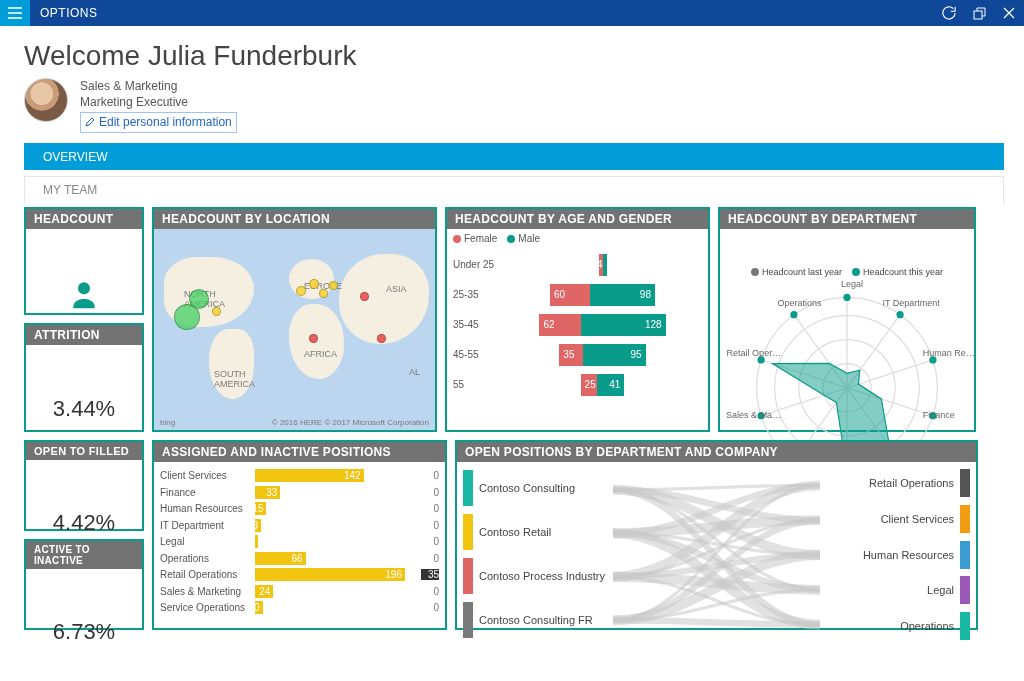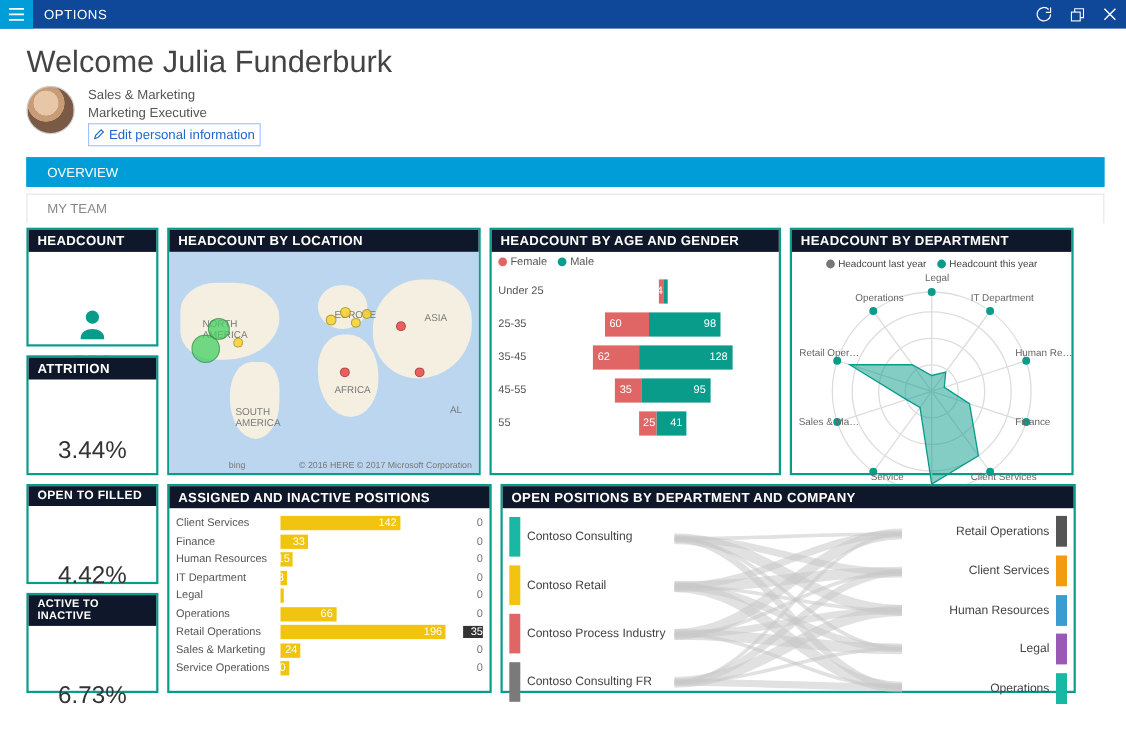--- a/index.html
+++ b/index.html
@@ -38,28 +38,28 @@
   .profile-meta div { font-size:12px; color:#555; line-height:1.35; padding-left:2px;}
   .edit-link { font-size:11px; margin-top:2px; }
   .edit-link a { color:#2266cc; text-decoration:none; border:1px solid #9cc3ff; padding:1px 4px; display:inline-flex; align-items:center; gap:4px;}
   .tabs { display:flex; gap:6px; margin-top:4px;flex-direction:column; }
   .tab { padding:6px 18px; font-size:12px; color:#888; border:1px solid #e5e5e5; border-bottom:none; cursor:pointer; font-weight:500; }
   .tab.active { background:#009dd9; color:#fff; border-color:#009dd9; }
 
   .dash { display:flex; flex-direction:column; gap:8px; margin-top:4px;}
   .row { display:flex; gap:8px; }
   .panel { border:2px solid #0a9c8a; background:#fff; position:relative; display:flex; flex-direction:column; }
-  .panel > .hdr { background:#0f172a; color:#fff; font-size:12px; font-weight:600; padding:3px 8px; letter-spacing:0.3px; }
+  .panel > .hdr { background:#737373; color:#fff; font-size:12px; font-weight:600; padding:3px 8px; letter-spacing:0.3px; }
   .panel .body { flex:1; padding:6px; position:relative; }
 
   
   .w-kpi { width:120px; }
   .w-map { width:285px; }
   .w-age { width:265px; }
-  .w-radar { width:258px; }
+  .w-radar { width:258px;gap:32px; }
   .h-row1 { height:225px; }
 
   
   .w-kpi2 { width:120px; }
   .w-assigned { width:295px; }
   .w-open { width:523px; }
   .h-row2 { height:190px; }
 
   .kpi-stack { display:flex; flex-direction:column; gap:8px; }
   .kpi-panel { height:calc((225px - 8px)/2); }
@@ -70,21 +70,21 @@
   .person-icon { color:#0a9c8a; margin-bottom:4px; }
 
   
   .map-body { background:#bcd6ef; position:relative; overflow:hidden; }
   .continent { position:absolute; background:#f4efe1; }
   .cont-label { position:absolute; font-size:9px; color:#7a7a7a; font-weight:500;}
   .bubble { position:absolute; border-radius:50%; border:1px solid rgba(0,0,0,.25); }
   .b-green{ background:rgba(68,208,97,.75); }
   .b-yellow{ background:rgba(247,210,46,.85); }
   .b-red{ background:rgba(232,71,71,.85); }
-  .map-footer { position:absolute; left:6px; right:6px; bottom:3px; display:flex; justify-content:space-between; font-size:8px; color:#777;margin-left:48px; }
+  .map-footer { position:absolute; left:6px; right:6px; bottom:3px; display:flex; justify-content:space-between; font-size:8px; color:#777; }
 
   
   .legend-dots { font-size:10px; color:#555; display:flex; gap:10px; margin-bottom:6px;}
   .dot { width:8px; height:8px; border-radius:50%; display:inline-block; margin-right:3px; vertical-align:middle;}
   .d-f{background:#e06666;}
   .d-m{background:#0a9c8a;}
   .age-row { display:flex; align-items:center; height:30px; }
   .age-label { width:50px; font-size:10px; color:#555; }
   .age-track { flex:1; display:flex; justify-content:center; align-items:center; position:relative; }
   .age-track .bar { height:22px; display:flex; align-items:center; color:#fff; font-size:10px; }

